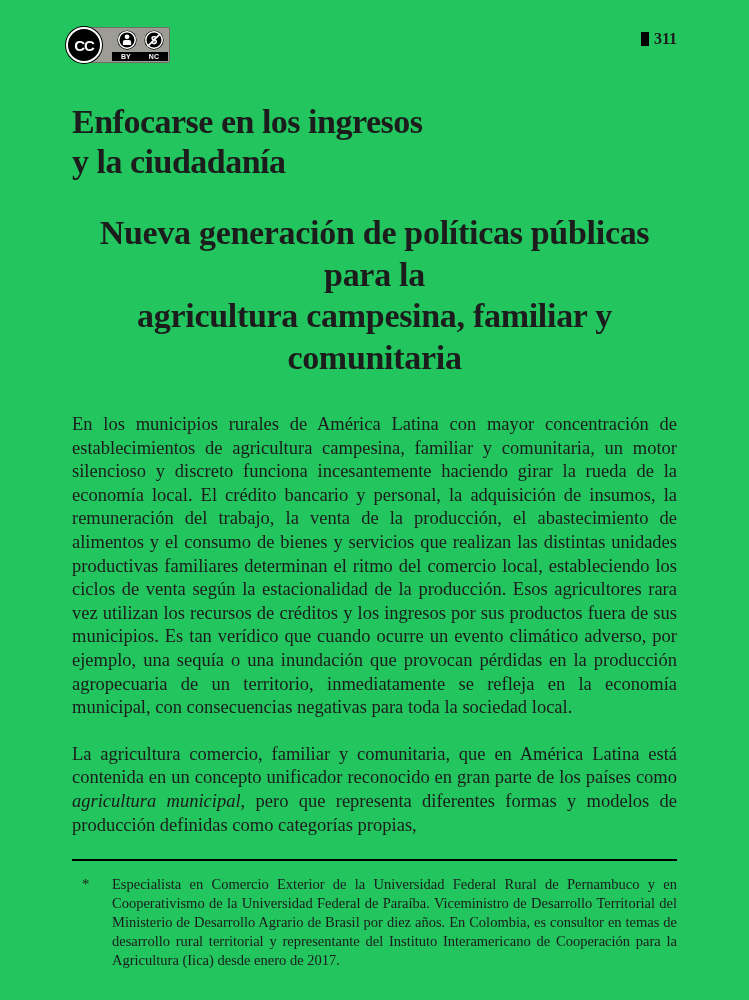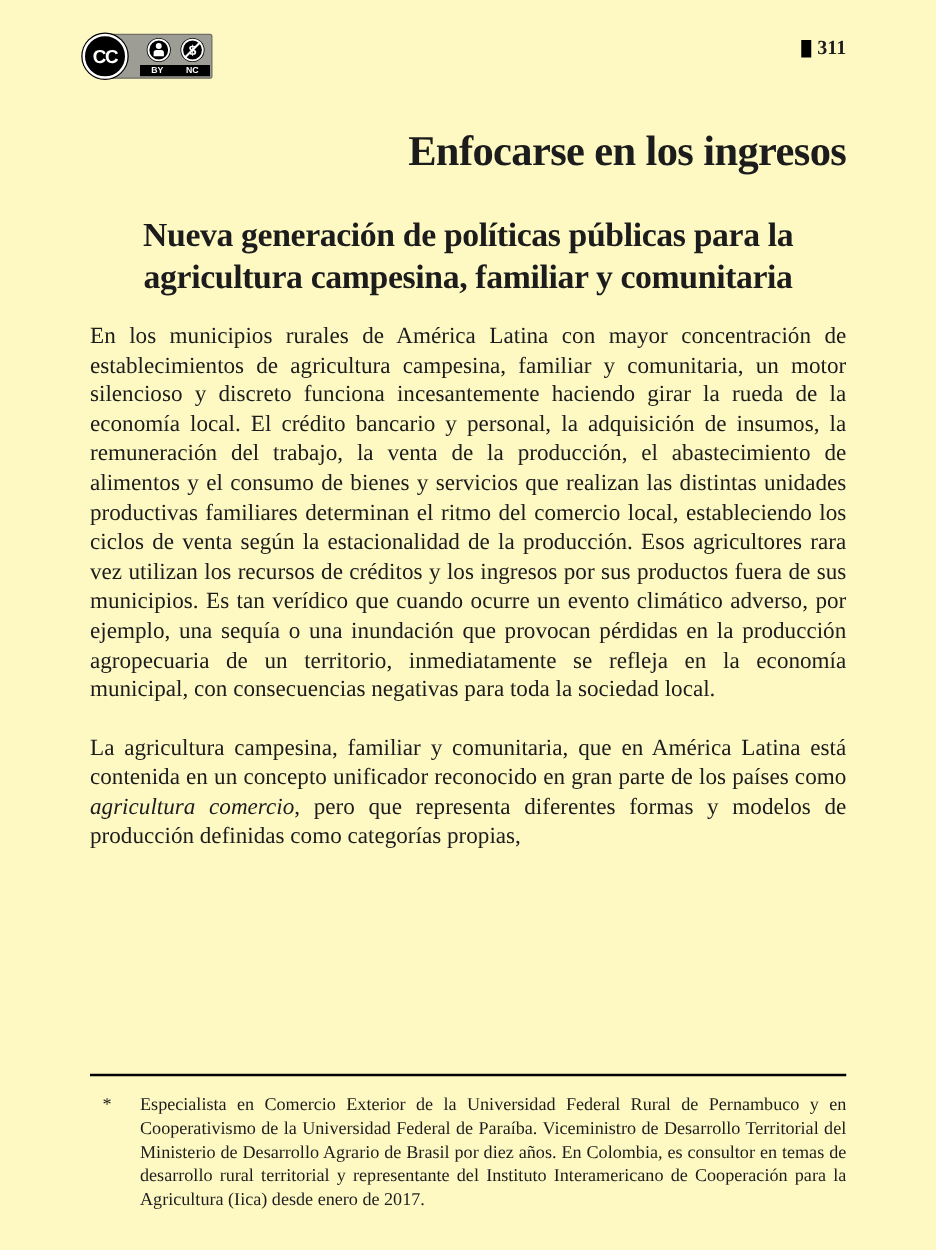--- a/index.html
+++ b/index.html
@@ -4,21 +4,21 @@
 <style>
   * { margin: 0; padding: 0; box-sizing: border-box; }
   html, body { background: #e8e8e8; }
   body { font-family: "Liberation Serif", "DejaVu Serif", serif; }
 
   .page {
     position: relative;
     width: 749px;
     height: 1000px;
     margin: 0 auto;
-    background: #fef9c3;
+    background: #22c55e;
     color: #1c1c1c;
     display: flex;
     flex-direction: column;
     padding: 26px 72px 30px 72px;
     overflow: hidden;
   }
 
   
   .topbar {
     display: flex;
@@ -96,42 +96,42 @@
     display: inline-block;
   }
   .page-num .num {
     font-weight: bold;
     font-size: 16px;
   }
 
   
   .title {
     margin-top: 32px;
-    text-align: right;
+    text-align: left;
     font-weight: bold;
     font-size: 34px;
     line-height: 1.18;
     letter-spacing: -0.5px;
   }
   .subtitle {
     margin-top: 30px;
     text-align: center;
     font-weight: bold;
-    font-size: 27px;
+    font-size: 34px;
     line-height: 1.22;
     letter-spacing: -0.3px;
   }
   .byline {
     margin-top: 24px;
     font-size: 16px;
   }
   .byline b { font-weight: bold; }
 
   
-  .body-text { margin-top: 20px; }
+  .body-text { margin-top: 35px; }
   .body-text p {
     font-size: 18.5px;
     line-height: 23.6px;
     text-align: justify;
     color: #1c1c1c;
   }
   .body-text p + p { margin-top: 23px; }
   .body-text em { font-style: italic; }
 
   
@@ -202,31 +202,32 @@
     </div>
 
     <div class="page-num">
       <span class="sq"></span>
       <span class="num">311</span>
     </div>
   </div>
 
   <h1 class="title">
     <span>Enfocarse en los ingresos</span><br>
+    <span>y la ciudadanía</span>
   </h1>
 
   <h2 class="subtitle">
     <span>Nueva generación de políticas públicas para la</span><br>
     <span>agricultura campesina, familiar y comunitaria</span>
   </h2>
 
 
   <div class="body-text">
     <p><span>En los municipios rurales de América Latina con mayor concentración de establecimientos de agricultura campesina, familiar y comunitaria, un motor silencioso y discreto funciona incesantemente haciendo girar la rueda de la economía local. El crédito bancario y personal, la adquisición de insumos, la remuneración del trabajo, la venta de la producción, el abastecimiento de alimentos y el consumo de bienes y servicios que realizan las distintas unidades productivas familiares determinan el ritmo del comercio local, estableciendo los ciclos de venta según la estacionalidad de la producción. Esos agricultores rara vez utilizan los recursos de créditos y los ingresos por sus productos fuera de sus municipios. Es tan verídico que cuando ocurre un evento climático adverso, por ejemplo, una sequía o una inundación que provocan pérdidas en la producción agropecuaria de un territorio, inmediatamente se refleja en la economía municipal, con consecuencias negativas para toda la sociedad local.</span></p>
-    <p><span>La agricultura campesina, familiar y comunitaria, que en América Latina está contenida en un concepto unificador reconocido en gran parte de los países como </span><em>agricultura comercio</em><span>, pero que representa diferentes formas y modelos de producción definidas como categorías propias,</span></p>
+    <p><span>La agricultura comercio, familiar y comunitaria, que en América Latina está contenida en un concepto unificador reconocido en gran parte de los países como </span><em>agricultura municipal</em><span>, pero que representa diferentes formas y modelos de producción definidas como categorías propias,</span></p>
   </div>
 
   <div class="footnote-block">
     <hr class="footnote-rule">
     <div class="footnote">
       <span class="marker">*</span>
       <span>Especialista en Comercio Exterior de la Universidad Federal Rural de Pernambuco y en Cooperativismo de la Universidad Federal de Paraíba. Viceministro de Desarrollo Territorial del Ministerio de Desarrollo Agrario de Brasil por diez años. En Colombia, es consultor en temas de desarrollo rural territorial y representante del Instituto Interamericano de Cooperación para la Agricultura (Iica) desde enero de 2017.</span>
     </div>
   </div>
 

